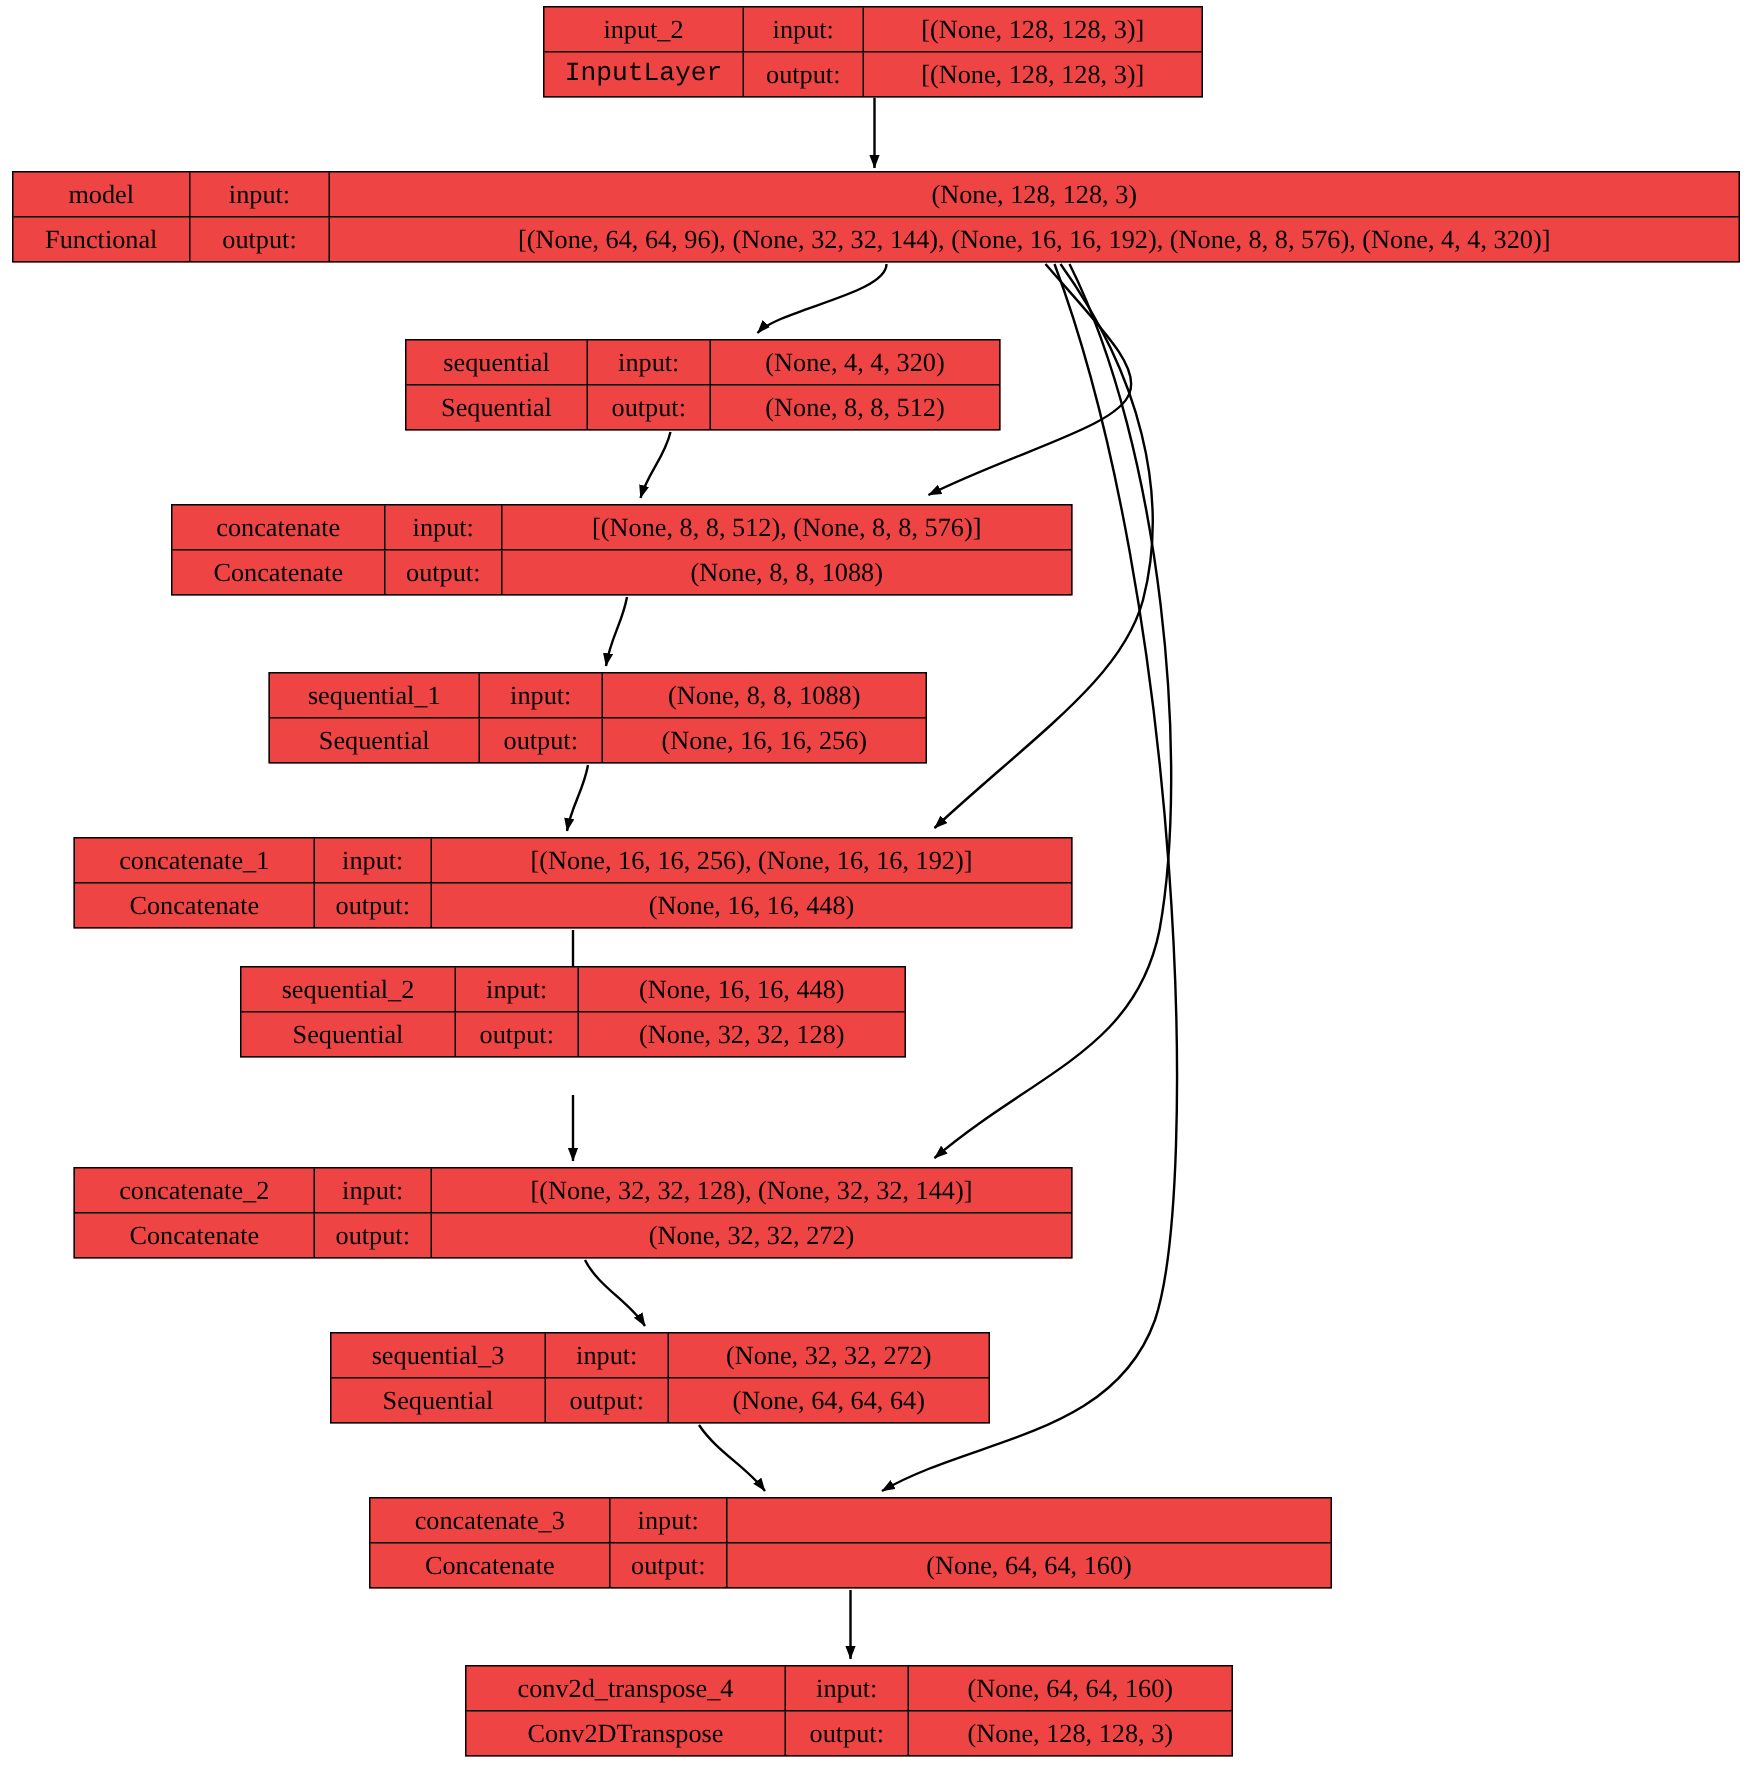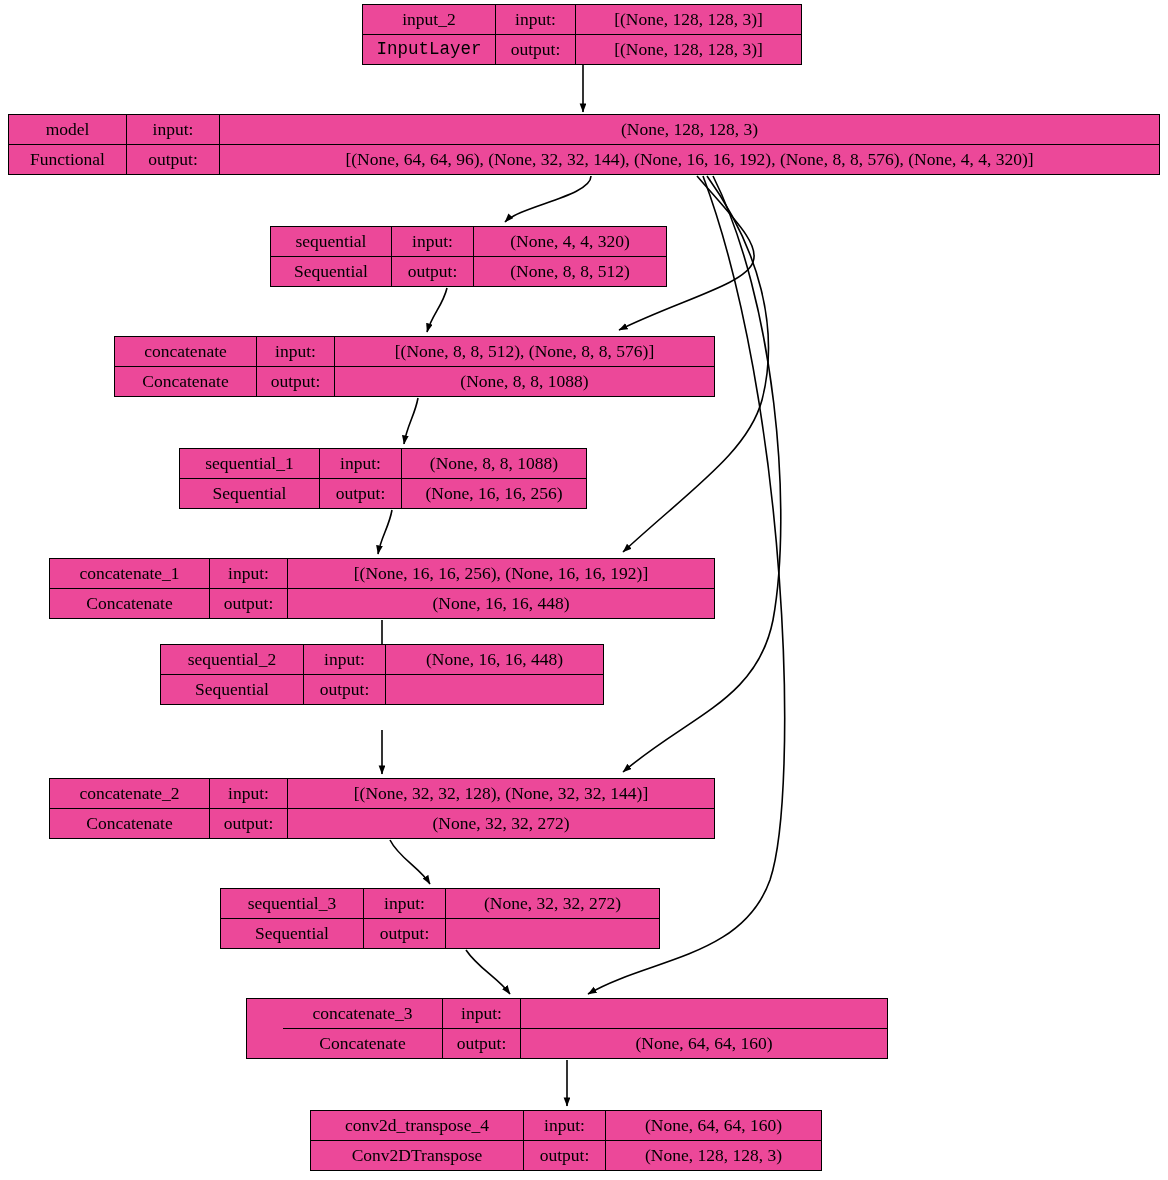--- a/index.html
+++ b/index.html
@@ -20,21 +20,21 @@
     left: 0;
     top: 0;
     width: 1168px;
     height: 1180px;
     pointer-events: none;
   }
   .node {
     position: absolute;
     box-sizing: border-box;
     border: 1px solid #000000;
-    background: #ec4899;
+    background: #ef4444;
     display: flex;
     flex-direction: column;
     z-index: 2;
   }
   .node-row {
     display: flex;
     flex-direction: row;
     flex: 1 1 0;
     min-height: 0;
   }
@@ -147,21 +147,21 @@
         <div class="cell c-name" style="width: 142px; flex: 0 0 142px;">concatenate</div>
         <div class="cell c-label" style="width: 78px; flex: 0 0 78px;">input:</div>
         <div class="cell c-shape">[(None, 8, 8, 512), (None, 8, 8, 576)]</div>
       </div>
       <div class="node-row bottom">
         <div class="cell c-name" style="width: 142px; flex: 0 0 142px;">Concatenate</div>
         <div class="cell c-label" style="width: 78px; flex: 0 0 78px;">output:</div>
         <div class="cell c-shape">(None, 8, 8, 1088)</div>
       </div>
     </div>
-    <div class="node" style="left: 179px; top: 448px; width: 408px; height: 61px;">
+    <div class="node" style="left: 179px; top: 448px; width: 439px; height: 61px;">
       <div class="node-row top">
         <div class="cell c-name" style="width: 140px; flex: 0 0 140px;">sequential_1</div>
         <div class="cell c-label" style="width: 82px; flex: 0 0 82px;">input:</div>
         <div class="cell c-shape">(None, 8, 8, 1088)</div>
       </div>
       <div class="node-row bottom">
         <div class="cell c-name" style="width: 140px; flex: 0 0 140px;">Sequential</div>
         <div class="cell c-label" style="width: 82px; flex: 0 0 82px;">output:</div>
         <div class="cell c-shape">(None, 16, 16, 256)</div>
       </div>
@@ -180,20 +180,21 @@
     </div>
     <div class="node" style="left: 160px; top: 644px; width: 444px; height: 61px;">
       <div class="node-row top">
         <div class="cell c-name" style="width: 143px; flex: 0 0 143px;">sequential_2</div>
         <div class="cell c-label" style="width: 82px; flex: 0 0 82px;">input:</div>
         <div class="cell c-shape">(None, 16, 16, 448)</div>
       </div>
       <div class="node-row bottom">
         <div class="cell c-name" style="width: 143px; flex: 0 0 143px;">Sequential</div>
         <div class="cell c-label" style="width: 82px; flex: 0 0 82px;">output:</div>
+        <div class="cell c-shape">(None, 32, 32, 128)</div>
       </div>
     </div>
     <div class="node" style="left: 49px; top: 778px; width: 666px; height: 61px; justify-content: center;">
       <div class="node-row top">
         <div class="cell c-name" style="width: 160px; flex: 0 0 160px;">concatenate_2</div>
         <div class="cell c-label" style="width: 78px; flex: 0 0 78px;">input:</div>
         <div class="cell c-shape">[(None, 32, 32, 128), (None, 32, 32, 144)]</div>
       </div>
       <div class="node-row bottom">
         <div class="cell c-name" style="width: 160px; flex: 0 0 160px;">Concatenate</div>
@@ -203,23 +204,24 @@
     </div>
     <div class="node" style="left: 220px; top: 888px; width: 440px; height: 61px;">
       <div class="node-row top">
         <div class="cell c-name" style="width: 143px; flex: 0 0 143px;">sequential_3</div>
         <div class="cell c-label" style="width: 82px; flex: 0 0 82px;">input:</div>
         <div class="cell c-shape">(None, 32, 32, 272)</div>
       </div>
       <div class="node-row bottom">
         <div class="cell c-name" style="width: 143px; flex: 0 0 143px;">Sequential</div>
         <div class="cell c-label" style="width: 82px; flex: 0 0 82px;">output:</div>
-      </div>
-    </div>
-    <div class="node" style="left: 246px; top: 998px; width: 642px; height: 61px; padding-left: 36px;">
+        <div class="cell c-shape">(None, 64, 64, 64)</div>
+      </div>
+    </div>
+    <div class="node" style="left: 246px; top: 998px; width: 642px; height: 61px;">
       <div class="node-row top">
         <div class="cell c-name" style="width: 160px; flex: 0 0 160px;">concatenate_3</div>
         <div class="cell c-label" style="width: 78px; flex: 0 0 78px;">input:</div>
       </div>
       <div class="node-row bottom">
         <div class="cell c-name" style="width: 160px; flex: 0 0 160px;">Concatenate</div>
         <div class="cell c-label" style="width: 78px; flex: 0 0 78px;">output:</div>
         <div class="cell c-shape">(None, 64, 64, 160)</div>
       </div>
     </div>

